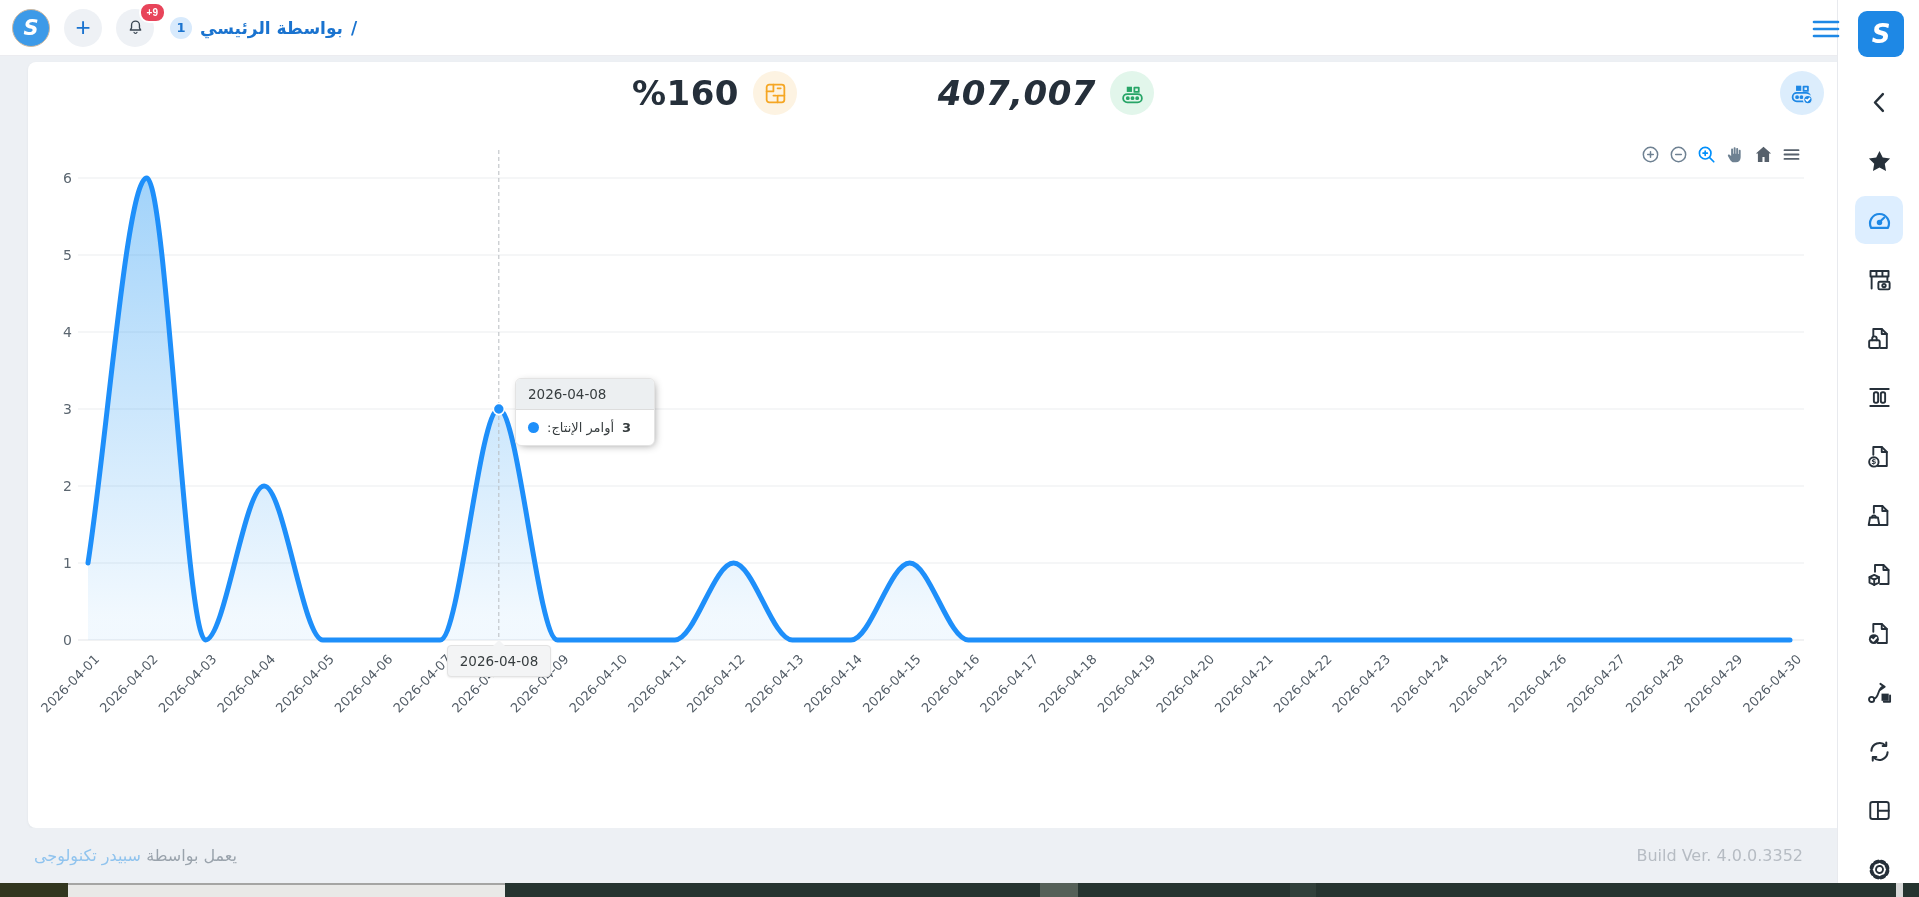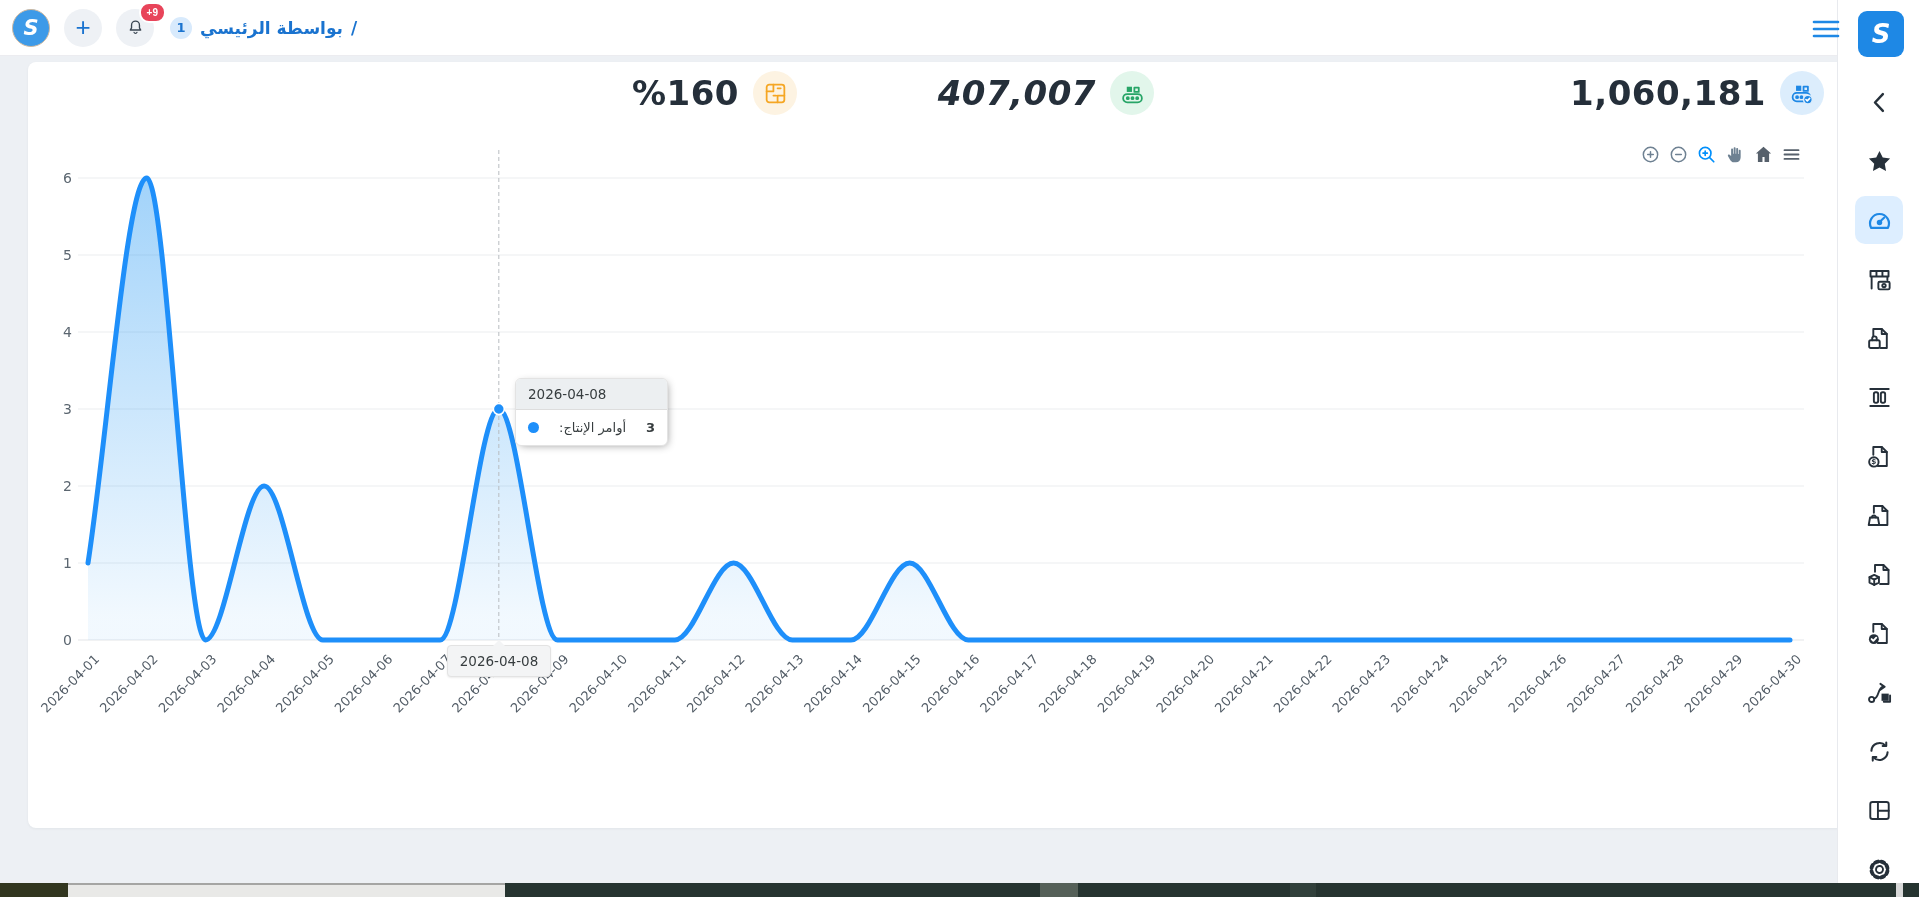--- a/index.html
+++ b/index.html
@@ -56,21 +56,21 @@
   .tb-btn svg { width:21px; height:21px; }
 
   .chart-svg { position:absolute; left:0; top:0; }
 
   
   .apex-tooltip { position:absolute; left:487px; top:316px; min-width:140px; background:#fff;
     border:1px solid #e3e3e3; border-radius:6px; box-shadow:2px 2px 8px -3px rgba(0,0,0,.45);
     z-index:6; overflow:hidden; }
   .apex-tooltip .tt-head { background:#eceff1; border-bottom:1px solid #dddddd; padding:7px 12px;
     font-size:13.5px; color:#373d3f; }
-  .apex-tooltip .tt-body { padding:10px 12px; display:flex; align-items:center; gap:20px; }
+  .apex-tooltip .tt-body { padding:10px 12px; display:flex; align-items:center; gap:8px; }
   .tt-dot { width:11px; height:11px; border-radius:50%; background:#1e8ffa; flex:0 0 auto; }
   .tt-label { font-size:13px; color:#373d3f; }
   .tt-value { font-size:13px; font-weight:700; color:#373d3f; }
 
   
   .xaxis-tip { position:absolute; left:419px; top:583px; width:104px; background:#f3f4f5;
     border:1px solid #e3e3e3; border-radius:4px; padding:7px 0; text-align:center; font-size:13.5px;
     color:#373d3f; z-index:6; box-shadow:0 1px 2px rgba(0,0,0,.08); }
   .xaxis-tip::before { content:""; position:absolute; top:-6px; left:50%; margin-left:-6px;
     border-left:6px solid transparent; border-right:6px solid transparent;
@@ -142,21 +142,20 @@
                 <circle cx="7.5" cy="16.5" r="1" fill="#27a567"></circle>
                 <circle cx="12" cy="16.5" r="1" fill="#27a567"></circle>
                 <circle cx="16.5" cy="16.5" r="1" fill="#27a567"></circle>
                 <rect x="6.5" y="5.5" width="5" height="5" fill="#27a567" stroke="none"></rect>
                 <rect x="13.8" y="6.3" width="4.2" height="4.2"></rect>
               </g>
             </svg>
           </span>
         </div>
         <div class="stat" style="right: 62px;">
-          <span class="stat-value">1,060,181</span>
     <span class="stat-icon" style="background:#dcedfc">
             <svg viewBox="0 0 24 24">
               <g fill="none" stroke="#1e88e5" stroke-width="1.7" stroke-linecap="round" stroke-linejoin="round">
                 <rect x="2.5" y="11.5" width="17" height="8" rx="4"></rect>
                 <circle cx="6.8" cy="15.5" r="1" fill="#1e88e5"></circle>
                 <circle cx="11" cy="15.5" r="1" fill="#1e88e5"></circle>
                 <rect x="5.8" y="4.5" width="5" height="5" fill="#1e88e5" stroke="none"></rect>
                 <rect x="13" y="5.3" width="4.2" height="4.2"></rect>
                 <circle cx="17.2" cy="17.8" r="4.2" fill="#1e88e5" stroke="#dcedfc" stroke-width="1.4"></circle>
                 <path d="M15.3 17.8l1.3 1.3 2.3-2.4" stroke="#fff" stroke-width="1.5"></path>
@@ -270,20 +269,27 @@
       <div class="tt-head">2026-04-08</div>
       <div class="tt-body">
         <span class="tt-dot"></span>
         <span class="tt-label" dir="rtl">أوامر الإنتاج:</span>
         <span class="tt-value">3</span>
       </div>
     </div>
     <div class="xaxis-tip">2026-04-08</div>
   </section>
 
+  <footer class="footer">
+    <div class="powered">
+      <span>يعمل بواسطة</span>
+      <span class="brand-link">سبيدر تكنولوجى</span>
+    </div>
+    <div class="build">Build Ver. 4.0.0.3352</div>
+  </footer>
 
   <aside class="sidebar">
     <div class="sidebar-logo">S</div>
     <nav class="side-nav" id="side-nav">
         <div class="side-item">
           <svg viewBox="0 0 24 24">
             <g fill="none" stroke="#26303a" stroke-width="2.2" stroke-linecap="round" stroke-linejoin="round">
               <path d="M15 4.5 8 12l7 7.5"></path>
             </g>
           </svg>

